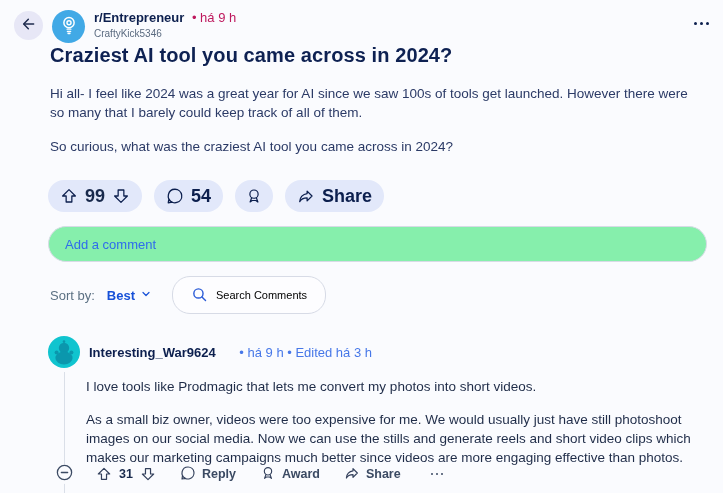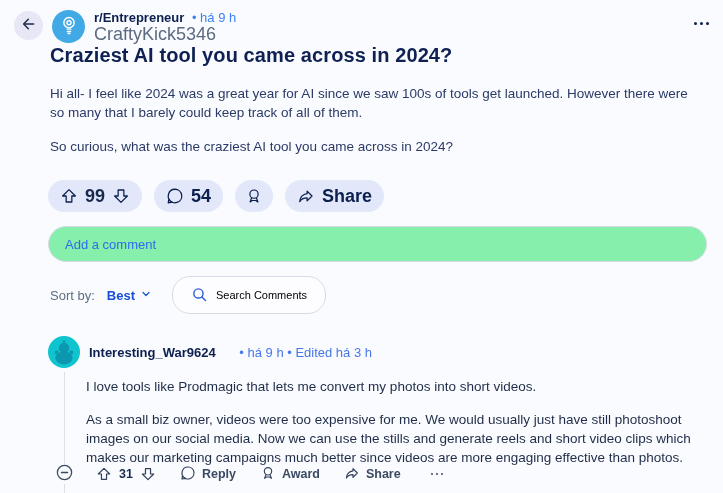--- a/index.html
+++ b/index.html
@@ -7,22 +7,22 @@
     position:relative;width:723px;height:493px;background:#fafbfe;
     font-family:"Liberation Sans",sans-serif;overflow:hidden;margin:0 auto;
   }
   
   .post-header{position:absolute;top:10px;left:14px;right:12px;display:flex;align-items:flex-start;}
   .back-btn{width:29px;height:29px;border-radius:50%;background:#e7e7f6;display:flex;align-items:center;justify-content:center;cursor:pointer;flex:0 0 auto;margin-top:1px;}
   .sub-avatar{width:33px;height:33px;border-radius:50%;background:#41a9e6;display:flex;align-items:center;justify-content:center;margin-left:9px;flex:0 0 auto;}
   .head-meta{margin-left:9px;line-height:16px;padding-top:0;}
   .meta-line1{font-size:13px;}
   .sub-name{font-weight:700;color:#0c1f4e;}
-  .post-time{color:#3b82f6;margin-left:4px;}
-  .author-name{font-size:18px;color:#5b6b80;}
+  .post-time{color:#be185d;margin-left:4px;}
+  .author-name{font-size:10px;color:#5b6b80;}
   .more-btn{margin-left:auto;display:flex;gap:3px;align-items:center;padding:6px 2px;cursor:pointer;margin-top:6px;}
   .more-btn i{width:3px;height:3px;border-radius:50%;background:#0c1f4e;display:block;}
   
   .post-title{position:absolute;top:44px;left:50px;width:650px;font-size:20px;font-weight:700;color:#0e2152;letter-spacing:.1px;}
   .post-body{position:absolute;top:84px;left:50px;width:652px;font-size:13.5px;color:#2b3a66;line-height:19px;}
   .post-body p{margin:0 0 15px 0;}
   
   .action-row{position:absolute;top:180px;left:48px;display:flex;gap:12px;align-items:center;}
   .pill{height:32px;background:#e2e8fa;border-radius:16px;display:flex;align-items:center;padding:0 12px;gap:7px;color:#0c1f4e;font-size:18px;font-weight:700;cursor:pointer;}
   .pill svg{display:block;}

